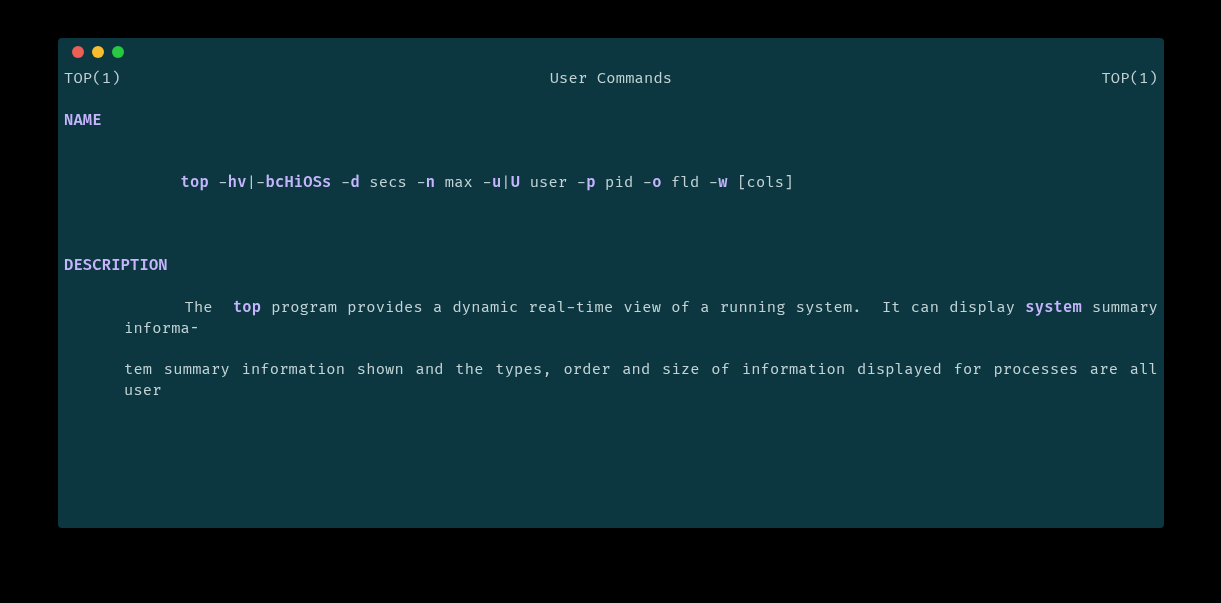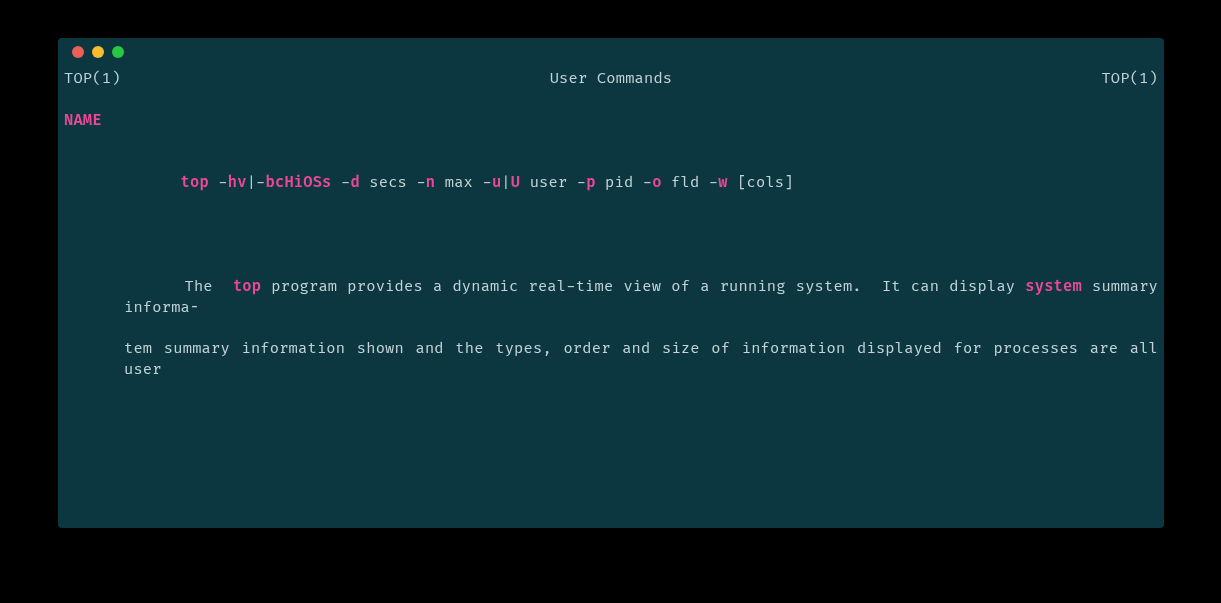--- a/index.html
+++ b/index.html
@@ -41,21 +41,21 @@
   .dot.green { background: #28c840; }
   .content {
     padding: 3px 6px 0 6px;
     line-height: 20.8px;
     letter-spacing: 0.2px;
   }
   .hdrline {
     display: flex;
     justify-content: space-between;
   }
-  .bold { font-weight: 600; color: #ec4899; }
+  .bold { font-weight: 600; color: #c4b5fd; }
   .indent { padding-left: 60px; text-align: justify; }
   .line { white-space: pre-wrap; }
   .blank { height: 20.8px; }
 </style>
 </head>
 <body>
 
 <div class="window">
   <div class="titlebar">
     <div class="dot red"></div>
@@ -78,20 +78,21 @@
 
     <div class="line indent">
       <span class="bold">top</span><span> -</span><span class="bold">hv</span><span>|-</span><span class="bold">bcHiOSs</span><span> -</span><span class="bold">d</span><span> secs -</span><span class="bold">n</span><span> max -</span><span class="bold">u</span><span>|</span><span class="bold">U</span><span> user -</span><span class="bold">p</span><span> pid -</span><span class="bold">o</span><span> fld -</span><span class="bold">w</span><span> [cols]</span>
     </div>
 
     <div class="blank"></div>
 
 
     <div class="blank"></div>
 
+    <div class="line bold">DESCRIPTION</div>
 
     <div class="line indent">
       <span>The  </span><span class="bold">top</span><span> program provides a dynamic real-time view of a running system.  It can display </span><span class="bold">system</span><span> summary informa‐</span>
     </div>
     <div class="line indent">tem summary information shown and the types, order and size of information displayed for processes are all user</div>
 
   </div>
 </div>
 
 </body></html>

